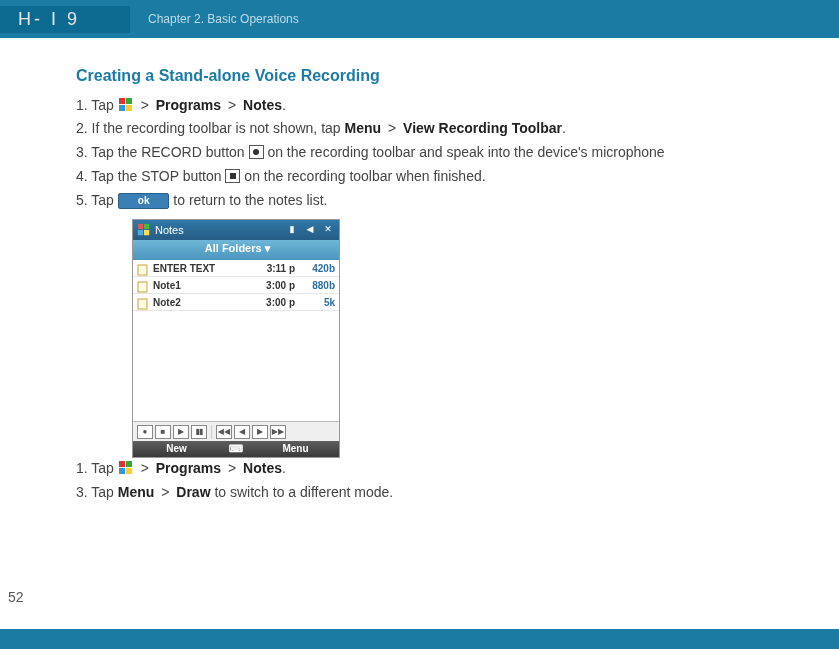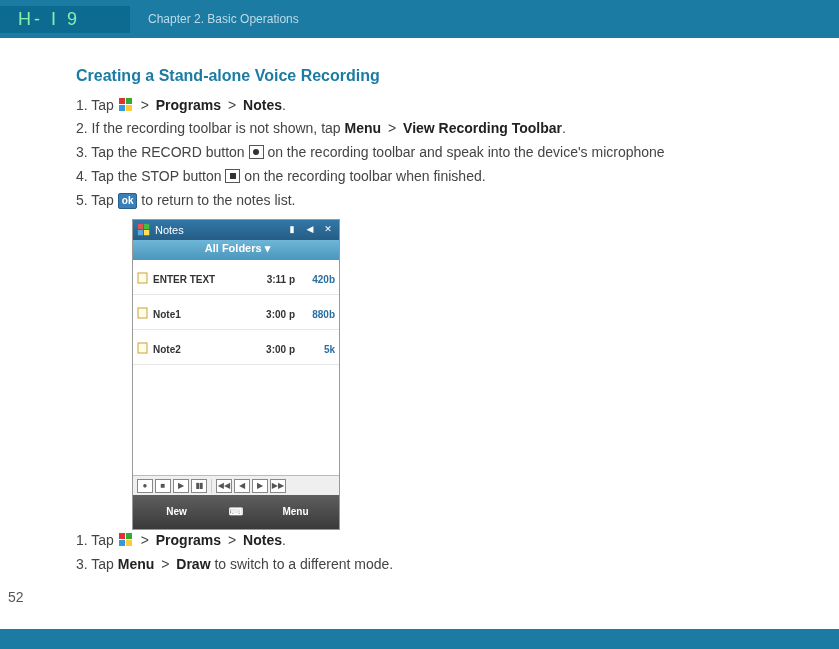--- a/index.html
+++ b/index.html
@@ -18,21 +18,21 @@
     display: flex;
     align-items: center;
   }
   .logo-block {
     width: 130px;
     height: 27px;
     background: #0d6a91;
     display: flex;
     align-items: center;
     padding-left: 18px;
-    color: #86efac;
+    color: #e5e5e5;
     font-size: 18px;
     font-weight: 300;
     letter-spacing: 3px;
   }
   .chapter-label {
     color: #bddbe8;
     font-size: 12px;
     margin-left: 18px;
   }
   .content {
@@ -87,21 +87,21 @@
   }
   .box-icon.stop::after {
     content: "";
     position: absolute;
     left: 3.5px; top: 3px;
     width: 6px; height: 6px;
     background: #333;
   }
   .ok-badge {
     display: inline-block;
-    padding: 0 3px;
+    padding: 0 19px;
     line-height: 14px;
     font-size: 10px;
     font-weight: 700;
     color: #fff;
     background: #3a7fb5;
     border: 1px solid #2a5f8a;
     border-radius: 2px;
     vertical-align: 1px;
   }
 
@@ -137,24 +137,24 @@
     align-items: center;
     padding: 0 6px;
     font-weight: 700;
     font-size: 11px;
     flex-direction: column;
   }
   .dev-header2 .spacer { flex: 1; }
   .dev-list { background: #fff; }
   .dev-row {
     display: flex;
-    align-items: flex-start;
-    height: 35px;
+    align-items: flex-end;
+    height: 17px;
     border-bottom: 1px solid #e6e6e6;
-    padding: 12px 4px;
+    padding: 0 4px;
     color: #333;
     font-weight: 700;
     font-size: 10px;
   }
   .dev-row .note-icon {
     width: 12px; height: 12px; margin-right: 4px;
   }
   .dev-row .col-name { flex: 1; }
   .dev-row .col-time { width: 44px; text-align: right; }
   .dev-row .col-size { width: 40px; text-align: right; color: #2a6fa0; }
@@ -170,21 +170,21 @@
   }
   .tb-btn {
     width: 16px; height: 14px;
     border: 1px solid #888;
     background: #fff;
     display: inline-flex; align-items: center; justify-content: center;
     font-size: 8px; color: #555;
   }
   .tb-sep { width: 1px; height: 14px; background: #ccc; margin: 0 2px; }
   .dev-bottom {
-    height: 34px;
+    height: 16px;
     background: linear-gradient(#5e5e5e, #3a3a3a);
     color: #fff;
     display: flex;
     align-items: center;
     font-size: 10px;
     font-weight: 700;
   }
   .dev-bottom .soft { flex: 1; text-align: center; }
   .dev-bottom .kbd {
     width: 32px; text-align: center;

